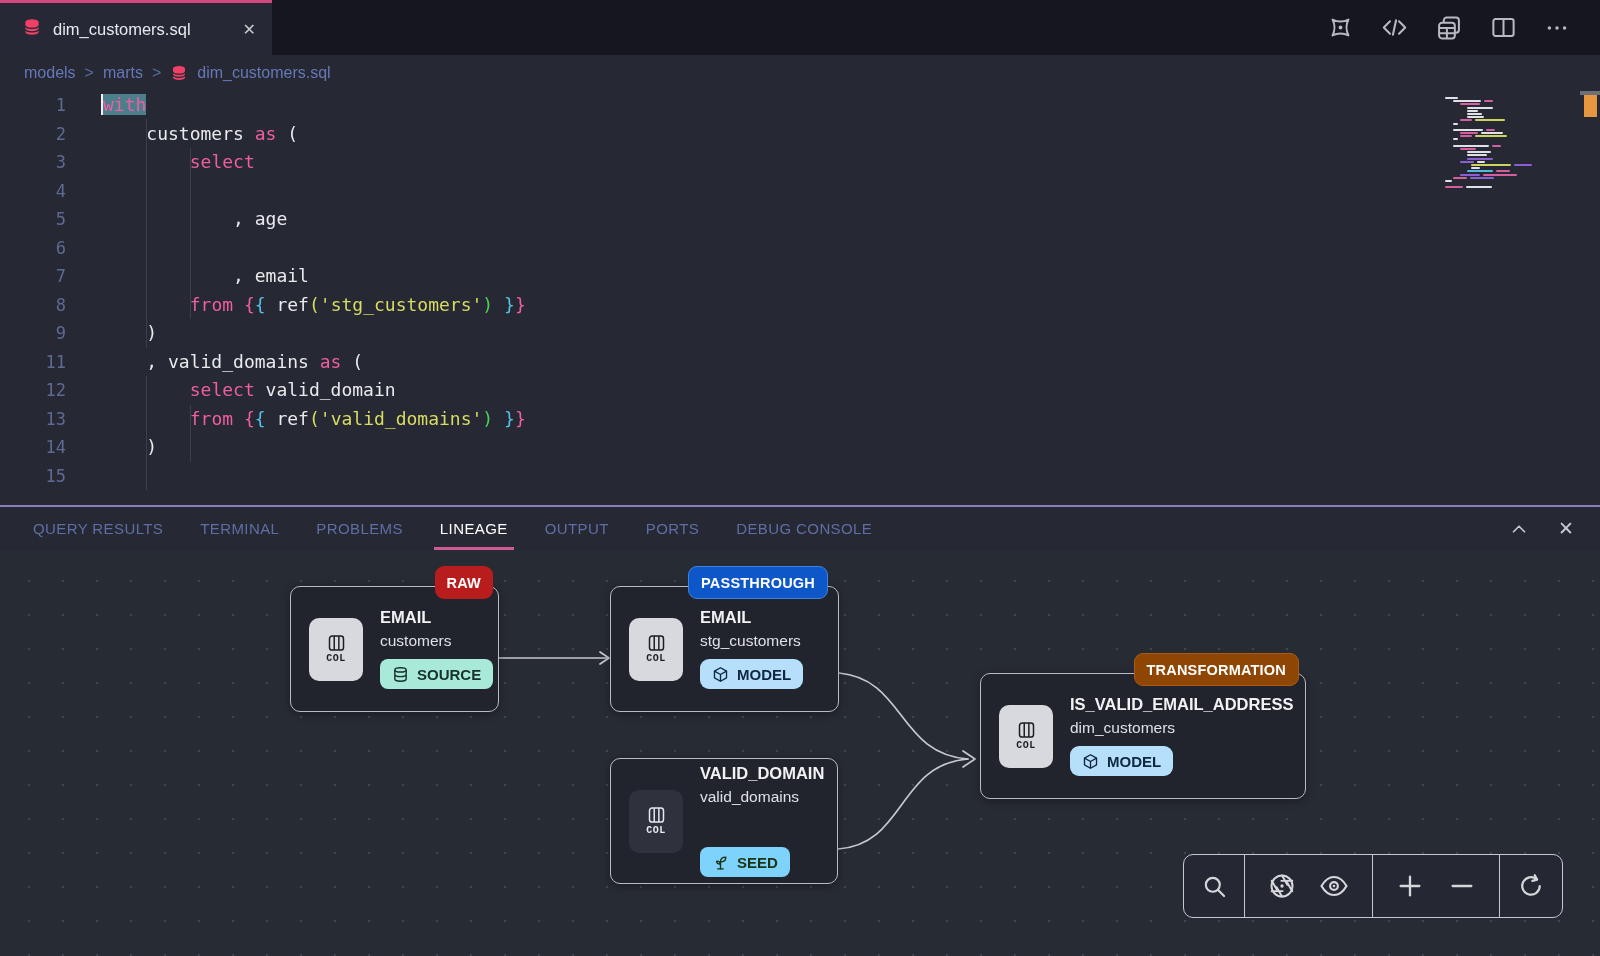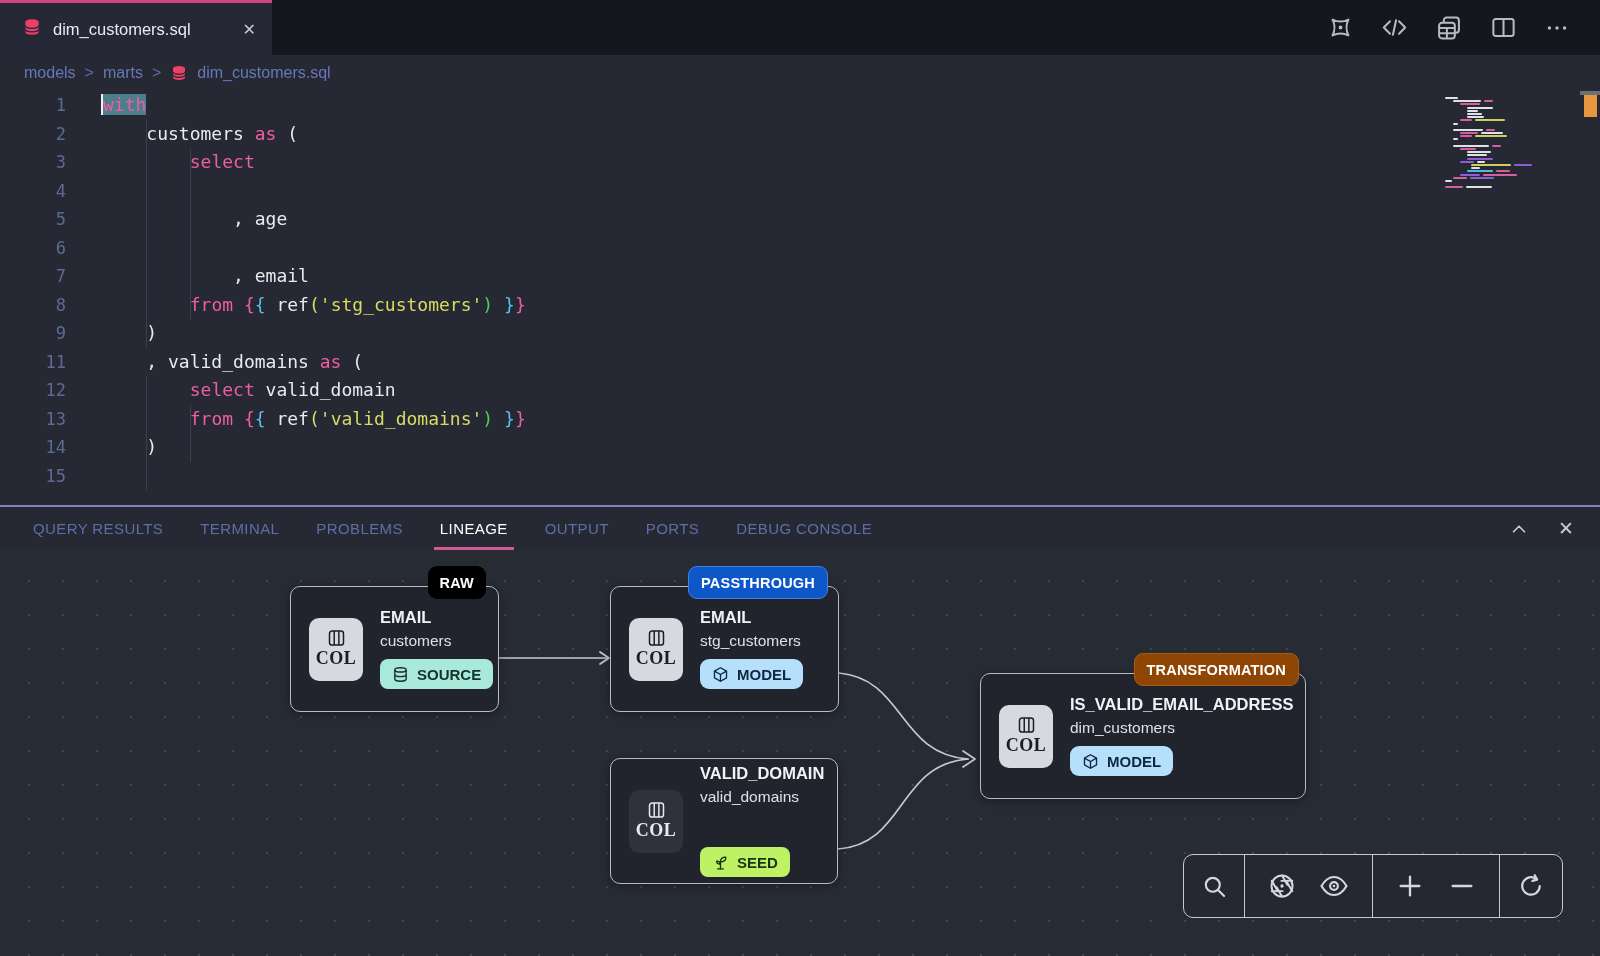--- a/index.html
+++ b/index.html
@@ -38,32 +38,32 @@
   .ptab.active{color:#ffffff;}
   .ptab.active::after{content:"";position:absolute;left:-6px;right:-6px;bottom:0;height:3px;background:#cf5a94;}
   .panel-actions{margin-left:auto;display:flex;align-items:center;gap:28px;padding-right:26px;color:#c7c9cf;}
 
   
   .lineage{position:absolute;left:0;right:0;top:43px;bottom:0;background:#272b34;
     background-image:radial-gradient(#41454f 1.2px,transparent 1.4px);background-size:34px 34px;background-position:12px 14px;overflow:hidden;}
   .edges{position:absolute;inset:0;}
   .node{position:absolute;height:126px;background:#21242d;border:1px solid #b9bbc3;border-radius:10px;display:flex;align-items:center;gap:17px;padding:0 18px;box-shadow:0 2px 8px rgba(0,0,0,.35);cursor:pointer;}
   .colbox{width:54px;height:63px;border-radius:10px;background:#d8d9de;color:#1b1d26;display:flex;flex-direction:column;align-items:center;justify-content:center;gap:1px;flex:0 0 54px;}
-  .colbox .collabel{font-family:Liberation Serif, serif;font-size:18px;font-weight:bold;letter-spacing:.5px;}
+  .colbox .collabel{font-family:Liberation Mono, monospace;font-size:10px;font-weight:bold;letter-spacing:.5px;}
   .colbox.dark{background:#2f323c;color:#e8e9ee;}
   .colbox.dark svg{stroke:#e8e9ee;}
   .ninfo{display:flex;flex-direction:column;}
   .ntitle{color:#f2f2f5;font-size:16.5px;font-weight:600;line-height:1.0;margin-bottom:7px;}
   .nsub{color:#dfe0e5;font-size:15.5px;margin-bottom:9px;}
   .pill{display:inline-flex;align-items:center;gap:8px;height:30px;padding:0 12px;border-radius:8px;font-size:15px;font-weight:600;width:max-content;}
   .pill.source{background:#a9e9da;color:#16302a;}
   .pill.model{background:#b6dffb;color:#0f2740;border-radius:9px;}
-  .pill.seed{background:#bef264;color:#1c3413;margin-top:32px;}
+  .pill.seed{background:#7dd3fc;color:#1c3413;margin-top:32px;}
   .badge{position:absolute;top:-21px;height:33px;display:flex;align-items:center;padding:0 12px;border-radius:9px;color:#fff;font-size:14.5px;font-weight:600;letter-spacing:.2px;}
-  .badge.raw{right:12px;background:#000000;}
+  .badge.raw{right:5px;background:#b91c1c;}
   .badge.passthrough{right:10px;background:#0d57c9;border:1.5px solid #3f82df;}
   .badge.transformation{right:6px;background:#8f4604;border:1.5px solid #a85c12;}
 
   
   .ltoolbar{position:absolute;left:1183px;top:304px;width:380px;height:64px;background:#252833;border:1.5px solid #c6c8cf;border-radius:10px;display:flex;overflow:hidden;}
   .lsec{display:flex;align-items:center;justify-content:space-evenly;border-right:1px solid #c6c8cf;}
   .lsec:last-child{border-right:none;}
   .lsec.s1{width:61px;}.lsec.s2{width:128px;}.lsec.s3{width:127px;}.lsec.s4{flex:1;}
   .lbtn{display:flex;align-items:center;justify-content:center;cursor:pointer;}
   .lbtn svg{display:block;}

